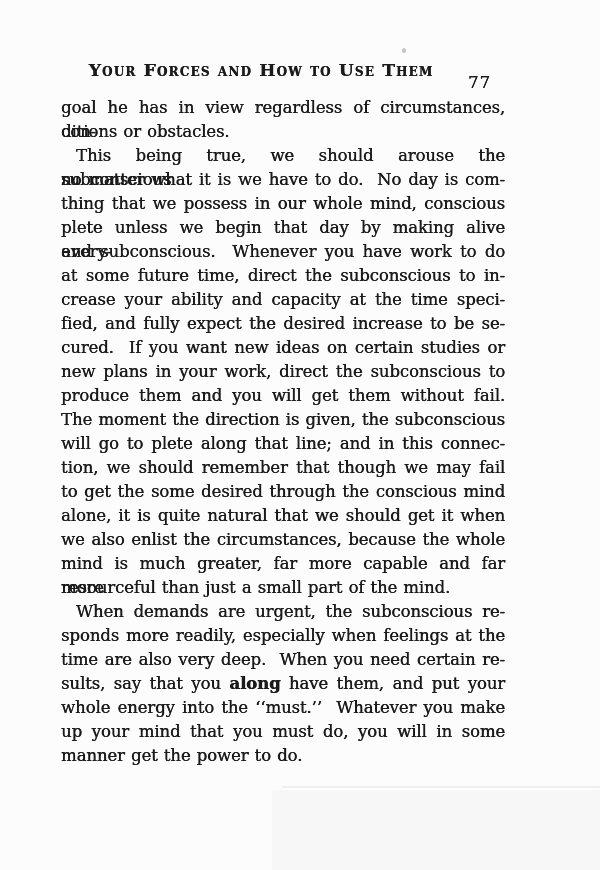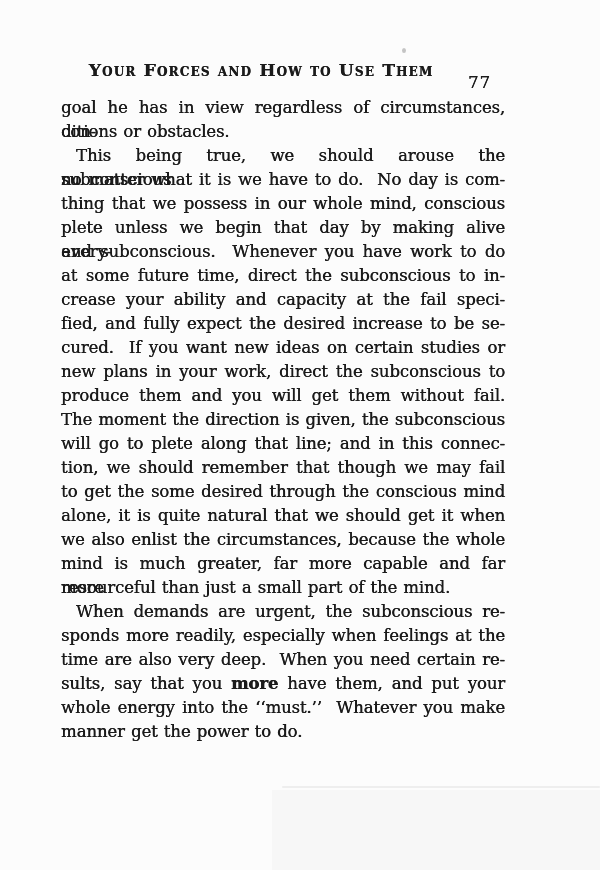--- a/index.html
+++ b/index.html
@@ -116,38 +116,39 @@
 
   <div class="text-block">
       <div class="line"><span>goal he has in view regardless of circumstances, con-</span></div>
       <div class="line last"><span>ditions or obstacles.</span></div>
       <div class="line indent"><span>This being true, we should arouse the subconscious</span></div>
       <div class="line"><span>no matter what it is we have to do.&nbsp; No day is com-</span></div>
       <div class="line"><span>thing that we possess in our whole mind, conscious</span></div>
       <div class="line"><span>plete unless we begin that day by making alive every-</span></div>
       <div class="line"><span>and subconscious.&nbsp; Whenever you have work to do</span></div>
       <div class="line"><span>at some future time, direct the subconscious to in-</span></div>
-      <div class="line"><span>crease your ability and capacity at the fail speci-</span></div>
+      <div class="line"><span>crease your ability and capacity at the time speci-</span></div>
       <div class="line"><span>fied, and fully expect the desired increase to be se-</span></div>
       <div class="line"><span>cured.&nbsp; If you want new ideas on certain studies or</span></div>
       <div class="line"><span>new plans in your work, direct the subconscious to</span></div>
       <div class="line"><span>produce them and you will get them without fail.</span></div>
       <div class="line"><span>The moment the direction is given, the subconscious</span></div>
       <div class="line"><span>will go to plete along that line; and in this connec-</span></div>
       <div class="line"><span>tion, we should remember that though we may fail</span></div>
       <div class="line"><span>to get the some desired through the conscious mind</span></div>
       <div class="line"><span>alone, it is quite natural that we should get it when</span></div>
       <div class="line"><span>we also enlist the circumstances, because the whole</span></div>
       <div class="line"><span>mind is much greater, far more capable and far more</span></div>
       <div class="line last"><span>resourceful than just a small part of the mind.</span></div>
       <div class="line indent"><span>When demands are urgent, the subconscious re-</span></div>
       <div class="line"><span>sponds more readily, especially when feelings at the</span></div>
       <div class="line"><span>time are also very deep.&nbsp; When you need certain re-</span></div>
-      <div class="line"><span>sults, say that you </span><span class="bold">more</span><span> have them, and put your</span></div>
+      <div class="line"><span>sults, say that you </span><span class="bold">along</span><span> have them, and put your</span></div>
       <div class="line"><span>whole energy into the ‘‘must.’’&nbsp; Whatever you make</span></div>
+      <div class="line"><span>up your mind that you must do, you will in some</span></div>
       <div class="line last"><span>manner get the power to do.</span></div>
     </div>
 
   <div class="speck"></div>
   <div class="bottom-band-edge"></div>
   <div class="bottom-band"></div>
 
 </div>
 
 </body></html>

